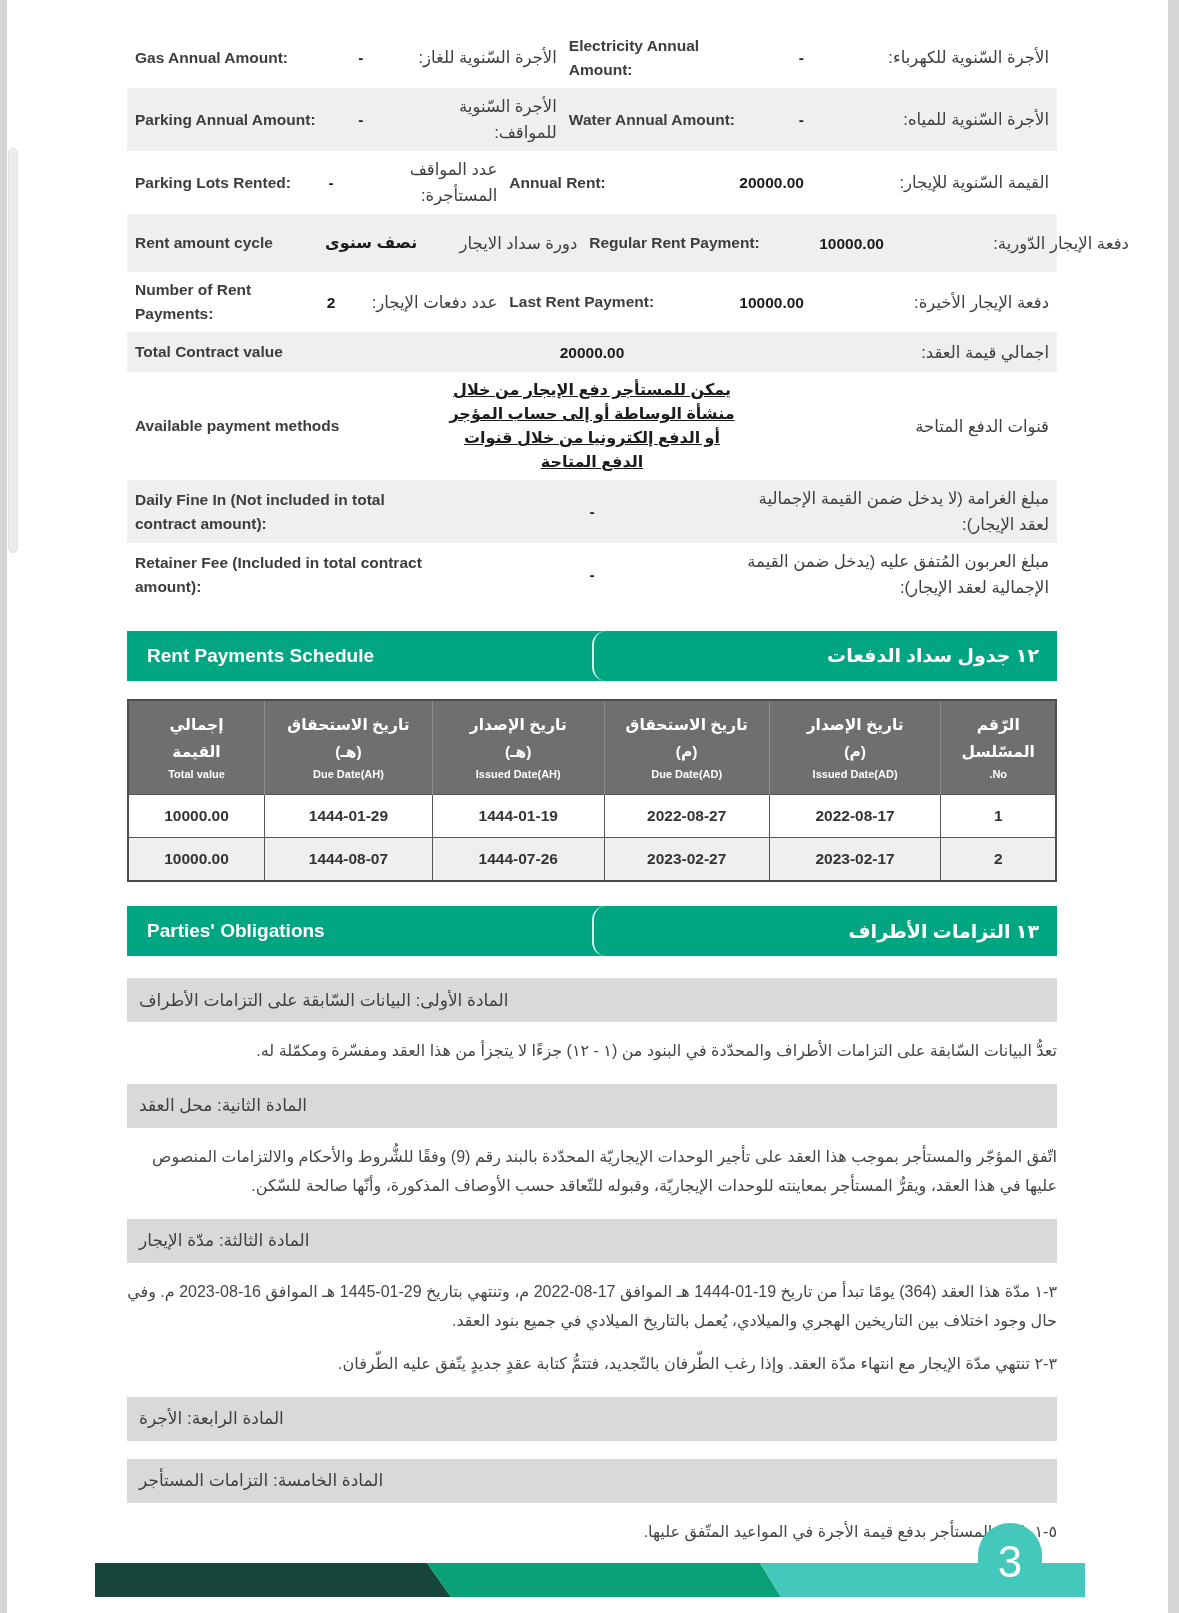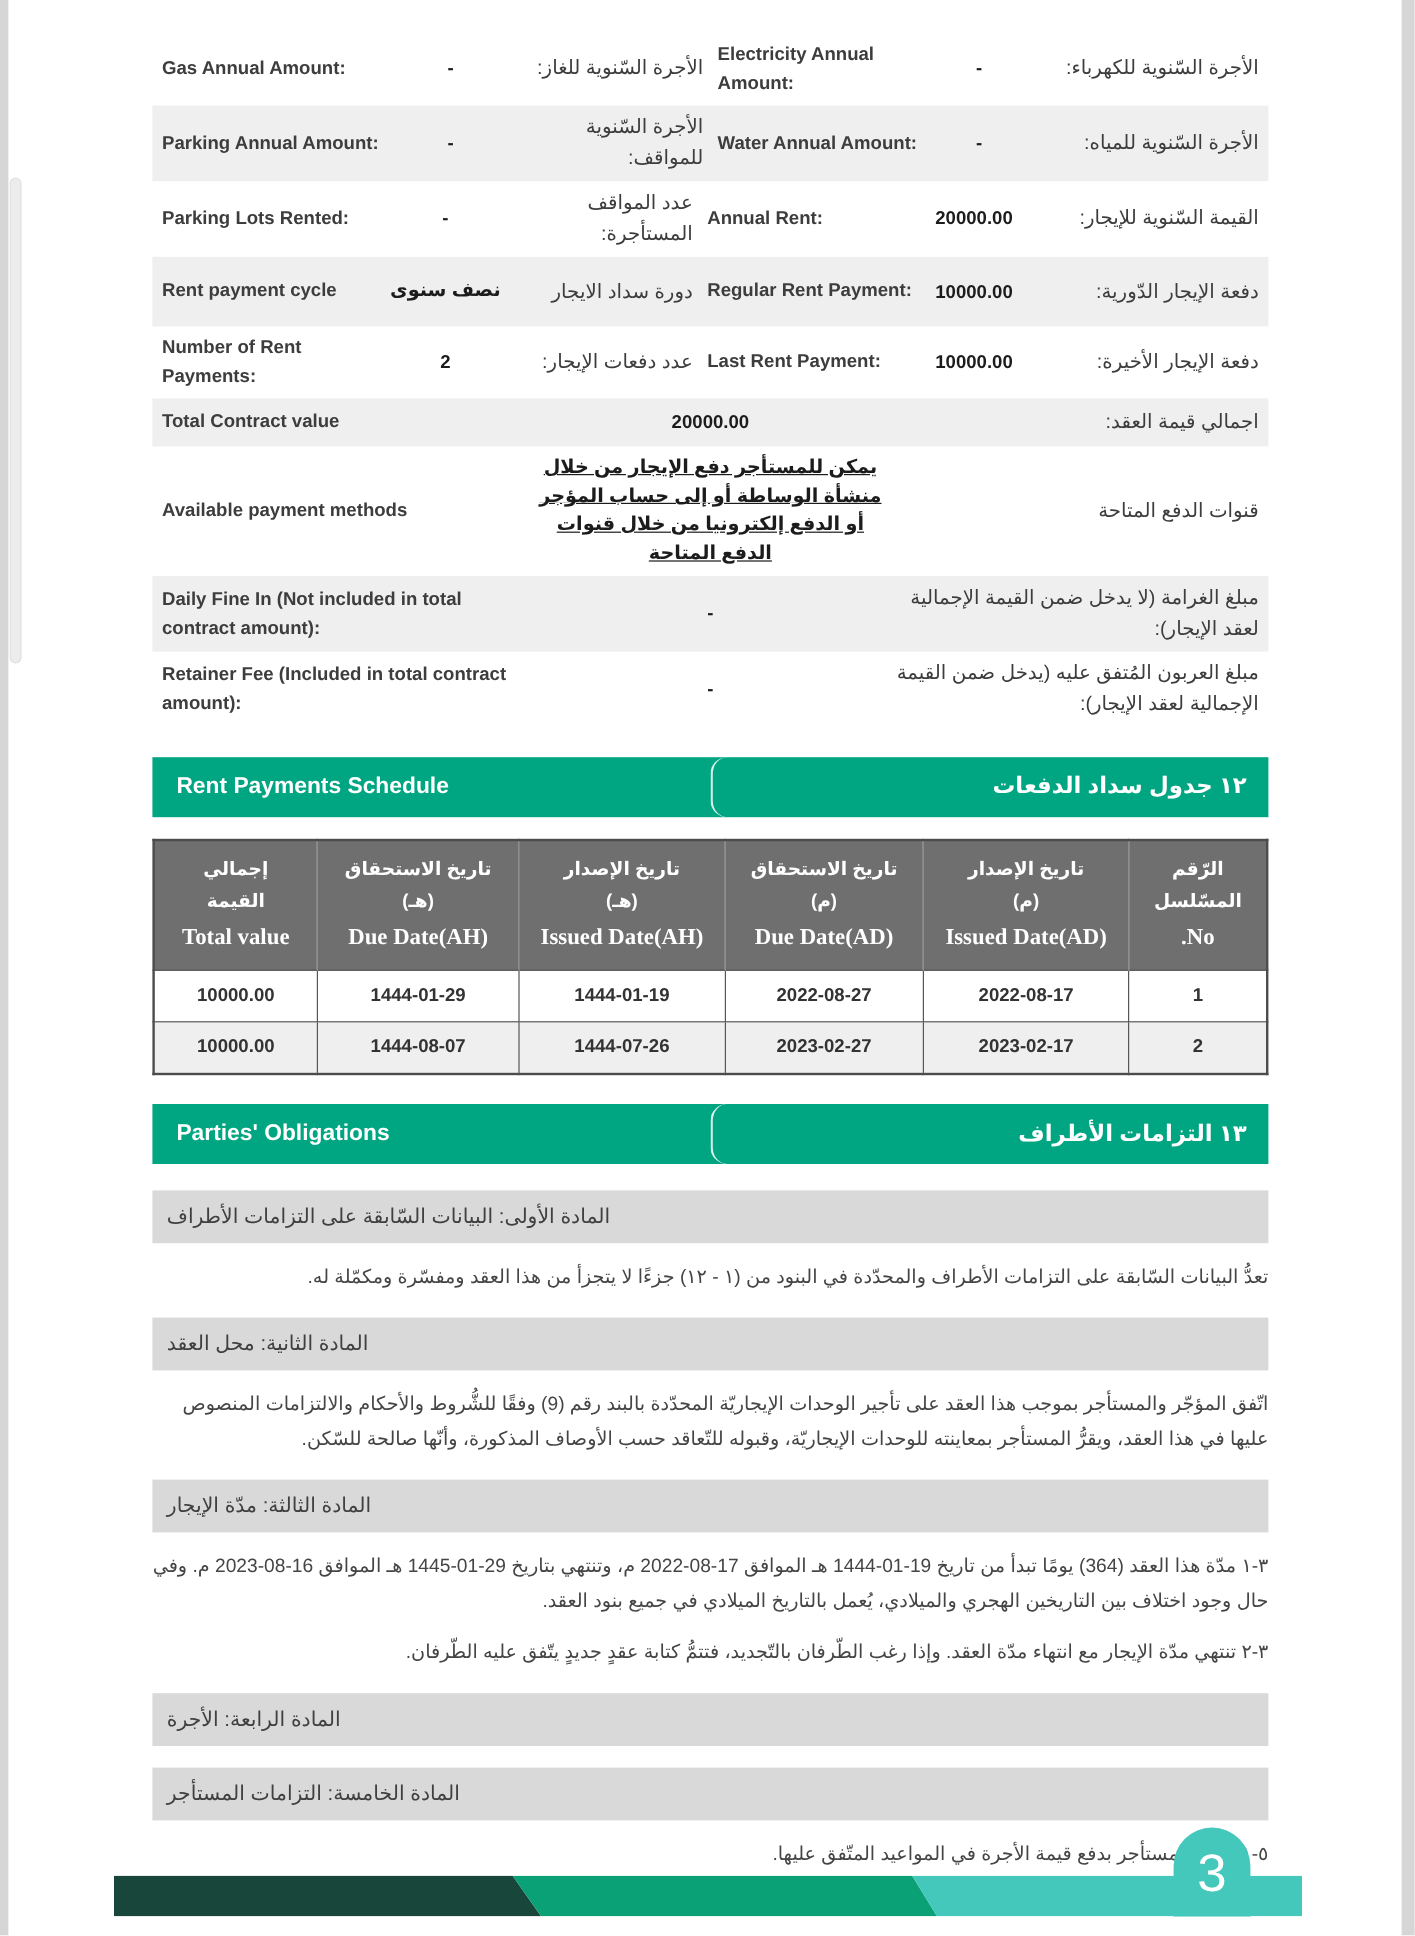--- a/index.html
+++ b/index.html
@@ -20,21 +20,21 @@
   }
   
   .content { position:absolute; left:127px; top:0; width:930px; padding-top:28px; }
 
   
   .f-row { display:flex; align-items:center; direction:ltr; min-height:58px; padding:6px 8px; }
   .f-row.shaded { background:#efefef; }
   .f-row.slim { min-height:40px; padding:2px 8px; }
   .f-row.tall { min-height:84px; }
   .half { display:flex; align-items:center; flex:1 1 50%; }
-  .half + .half { margin-left:12px; }
+  .half + .half { margin-left:12px;gap:40px; }
   .lbl-en { flex:0 0 190px; direction:ltr; text-align:left; font-size:15.5px; font-weight:600; color:#3d3d3d; line-height:1.55; }
   .lbl-en.wide { flex:0 0 310px; }
   .val { flex:1 1 auto; text-align:center; font-size:15.5px; font-weight:700; color:#1c1c1c; line-height:1.5; white-space:nowrap; }
   .val.ar-val { direction:rtl; font-size:16px; }
   .val.wrap { white-space:normal;text-decoration:underline; }
   .lbl-ar { flex:0 0 160px; direction:rtl; text-align:right; font-size:16.5px; font-weight:500; color:#3d3d3d; line-height:1.55; }
   .half + .half .lbl-ar { flex:0 0 205px; }
   .lbl-ar.wide { flex:0 0 310px; }
   .pay-methods { max-width:330px; margin:0 auto; }
 
@@ -47,21 +47,21 @@
 
   
   table.pay { width:100%; border-collapse:collapse; direction:rtl; margin-top:18px; border:2px solid #4c4c4c; }
   table.pay thead th {
     background:#6f6f6f; color:#ffffff; font-weight:600; text-align:center;
     padding:10px 4px; border-left:1px solid #8d8d8d; vertical-align:middle;
   }
   table.pay thead th:last-child { border-left:none; }
   table.pay thead th span { display:block; line-height:1.75; }
   table.pay thead th .h-ar { font-size:15.5px; }
-  table.pay thead th .h-en { font-size:19px;font-family:Liberation Serif, serif; }
+  table.pay thead th .h-en { font-size:11px; }
   table.pay tbody td {
     border:1px solid #565656; text-align:center; padding:12px 4px;
     font-size:15.5px; font-weight:700; color:#333333;
   }
   table.pay tbody tr.shaded td { background:#efefef; }
 
   
   .article-title {
     display:flex; align-items:center; justify-content:flex-end;
     direction:rtl; text-align:right;
@@ -127,21 +127,21 @@
     </div>
     <div class="half">
       <div class="lbl-en">Annual Rent:</div>
       <div class="val">20000.00</div>
       <div class="lbl-ar">القيمة السّنوية للإيجار:</div>
     </div>
   </div>
 
   <div class="f-row shaded">
     <div class="half">
-      <div class="lbl-en">Rent payment cycle</div>
+      <div class="lbl-en">Rent amount cycle</div>
       <div class="val ar-val">نصف سنوى</div>
       <div class="lbl-ar">دورة سداد الايجار</div>
     </div>
     <div class="half">
       <div class="lbl-en">Regular Rent Payment:</div>
       <div class="val">10000.00</div>
       <div class="lbl-ar">دفعة الإيجار الدّورية:</div>
     </div>
   </div>
 

